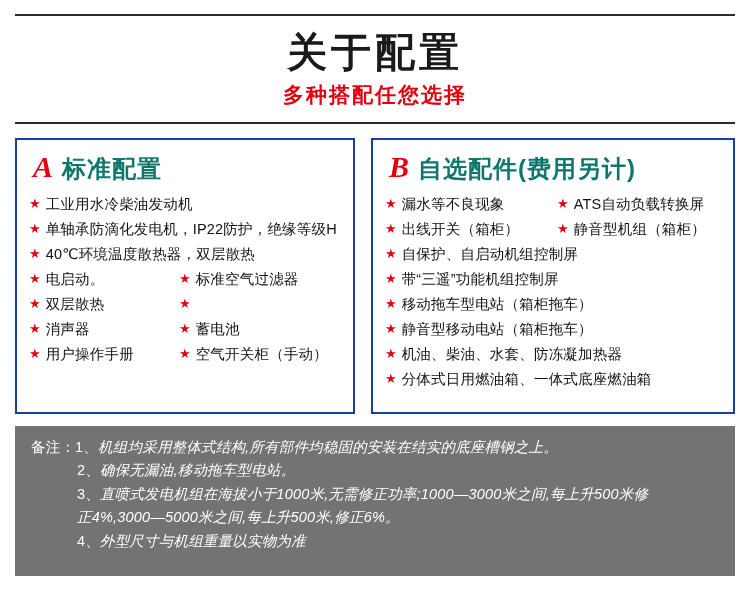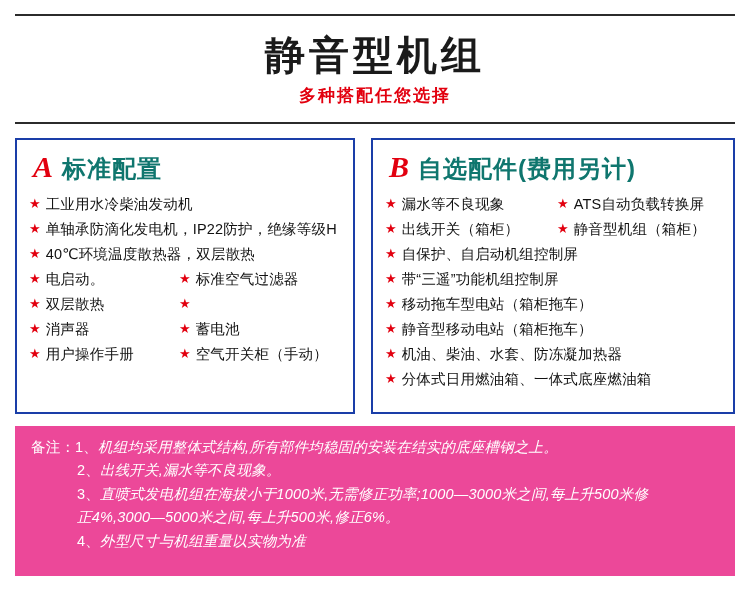--- a/index.html
+++ b/index.html
@@ -51,21 +51,21 @@
   }
   .header-title {
     font-size: 40px;
     font-weight: bold;
     color: #1a1a1a;
     letter-spacing: 4px;
     line-height: 1.15;
     margin-bottom: 6px;
   }
   .header-sub {
-    font-size: 17px;
+    font-size: 21px;
     font-weight: bold;
     color: #e2000f;
     letter-spacing: 2px;
   }
 
   
   .panels {
     position: absolute;
     left: 15px;
     top: 138px;
@@ -139,21 +139,21 @@
   .rowb > .item:first-child { width: 172px; }
 
   
   .note {
     position: absolute;
     left: 15px;
     top: 426px;
     width: 720px;
     height: 150px;
     box-sizing: border-box;
-    background: #ec4899;
+    background: #737373;
     color: #ffffff;
     padding: 10px 14px 10px 16px;
   }
   .note-line {
     font-size: 14.5px;
     line-height: 1.62;
     letter-spacing: 0.2px;
     display: flex;
   }
   .note-num {
@@ -166,21 +166,21 @@
   }
   .note-indent { padding-left: 46px; }
 </style>
 </head>
 <body>
 
 <div class="page">
 
   <div class="header">
     <div class="header-rule-top"></div>
-    <div class="header-title">静音型机组</div>
+    <div class="header-title">关于配置</div>
     <div class="header-sub">多种搭配任您选择</div>
     <div class="header-rule-bottom"></div>
   </div>
 
   <div class="panels">
 
     <div class="panel panel-a">
       <div class="panel-head">
         <span class="panel-letter">A</span>
         <span class="panel-title">标准配置</span>
@@ -301,21 +301,21 @@
 
   </div>
 
   <div class="note">
     <div class="note-line">
       <span class="note-num">备注：1、</span>
       <span class="note-body">机组均采用整体式结构,所有部件均稳固的安装在结实的底座槽钢之上。</span>
     </div>
     <div class="note-line note-indent">
       <span class="note-num">2、</span>
-      <span class="note-body">出线开关,漏水等不良现象。</span>
+      <span class="note-body">确保无漏油,移动拖车型电站。</span>
     </div>
     <div class="note-line note-indent">
       <span class="note-num">3、</span>
       <span class="note-body">直喷式发电机组在海拔小于1000米,无需修正功率;1000—3000米之间,每上升500米修</span>
     </div>
     <div class="note-line note-indent">
       <span class="note-num"></span>
       <span class="note-body">正4%,3000—5000米之间,每上升500米,修正6%。</span>
     </div>
     <div class="note-line note-indent">

